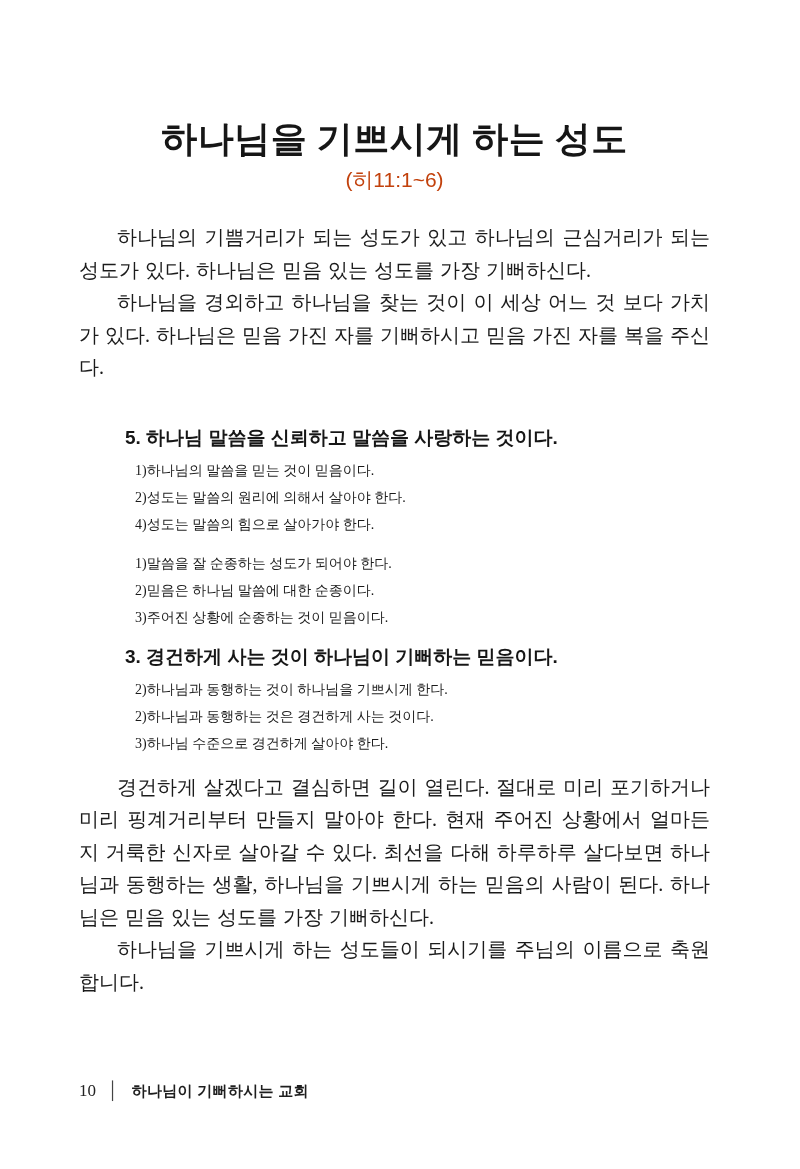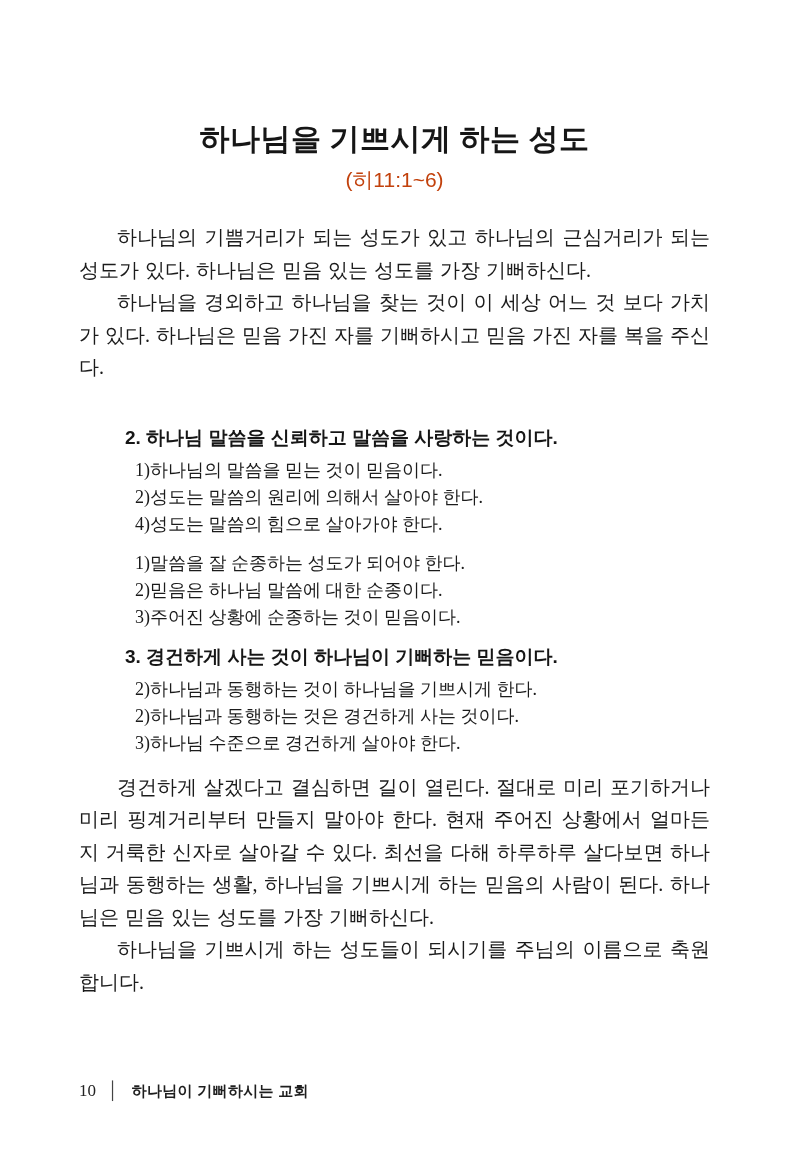--- a/index.html
+++ b/index.html
@@ -17,21 +17,21 @@
     position: absolute;
     left: 79px;
     top: 0;
     width: 631px;
   }
   .doc-title {
     margin-top: 122px;
     text-align: center;
     font-family: "Liberation Serif", serif;
     font-weight: 600;
-    font-size: 30px;
+    font-size: 36px;
     line-height: 34px;
     letter-spacing: 0.5px;
     color: #161616;
   }
   .doc-subtitle {
     margin-top: 12px;
     text-align: center;
     font-family: "Liberation Sans", sans-serif;
     font-weight: 400;
     font-size: 21px;
@@ -55,21 +55,21 @@
     font-family: "Liberation Sans", sans-serif;
     font-weight: 700;
     font-size: 19px;
     line-height: 27px;
     color: #161616;
   }
   .section-items { margin-top: 6px; }
   .section-item {
     margin-left: 56px;
     font-family: "Liberation Serif", serif;
-    font-size: 18px;
+    font-size: 14px;
     line-height: 27px;
     color: #1b1b1b;
   }
   .closing-block { margin-top: 14px; }
   .page-footer {
     position: absolute;
     left: 79px;
     top: 1081px;
     display: flex;
     align-items: center;
@@ -105,21 +105,21 @@
     <div class="doc-subtitle">(히11:1~6)</div>
 
     <div class="intro-block">
       <p class="para">하나님의 기쁨거리가 되는 성도가 있고 하나님의 근심거리가 되는 성도가 있다. 하나님은 믿음 있는 성도를 가장 기뻐하신다.</p>
       <p class="para">하나님을 경외하고 하나님을 찾는 것이 이 세상 어느 것 보다 가치가 있다. 하나님은 믿음 가진 자를 기뻐하시고 믿음 가진 자를 복을 주신다.</p>
     </div>
 
     <div class="sections-block">
 
       <div class="section">
-        <div class="section-heading">2. 하나님 말씀을 신뢰하고 말씀을 사랑하는 것이다.</div>
+        <div class="section-heading">5. 하나님 말씀을 신뢰하고 말씀을 사랑하는 것이다.</div>
         <div class="section-items">
           <div class="section-item">1)하나님의 말씀을 믿는 것이 믿음이다.</div>
           <div class="section-item">2)성도는 말씀의 원리에 의해서 살아야 한다.</div>
           <div class="section-item">4)성도는 말씀의 힘으로 살아가야 한다.</div>
         </div>
       </div>
 
       <div class="section">
         <div class="section-items">
           <div class="section-item">1)말씀을 잘 순종하는 성도가 되어야 한다.</div>

